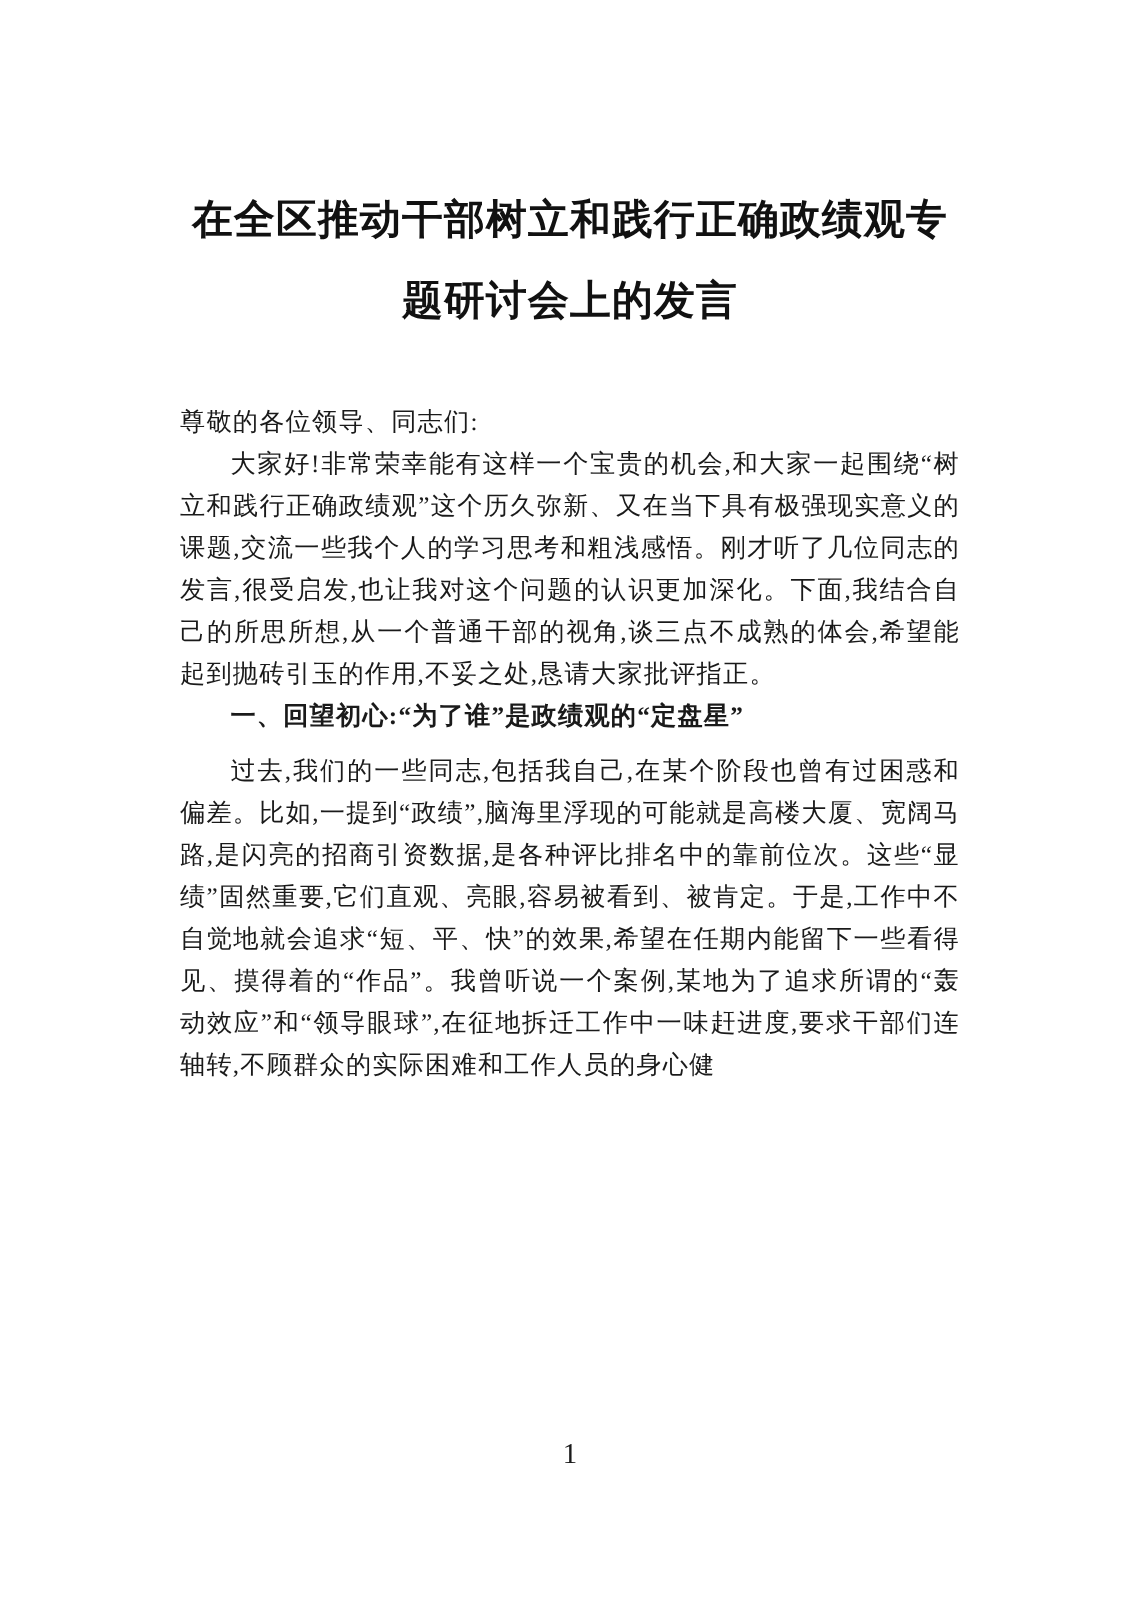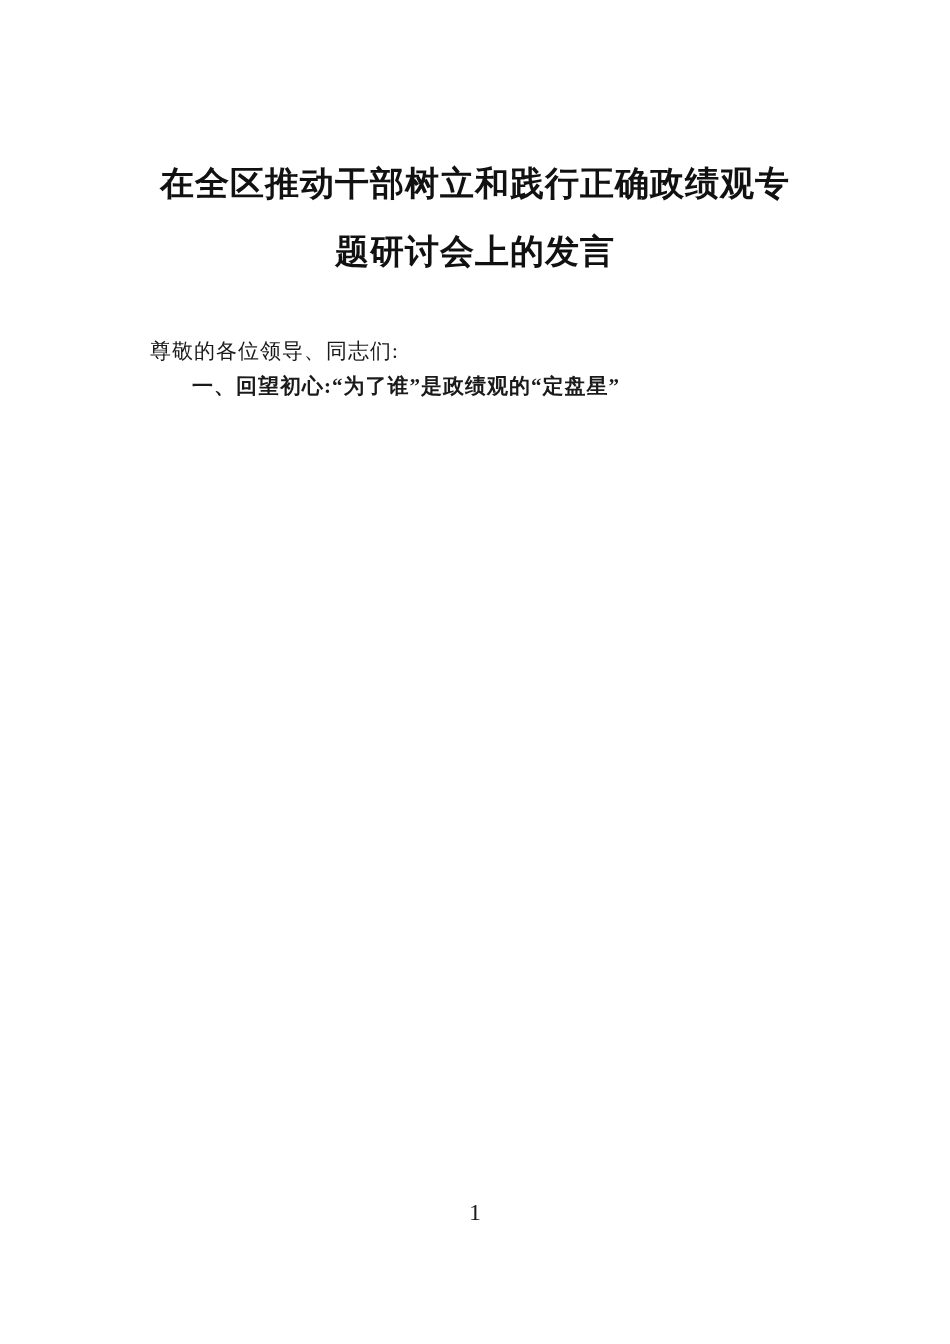--- a/index.html
+++ b/index.html
@@ -64,22 +64,24 @@
 <body>
 
 <div class="page">
 
   <h1 class="doc-title">在全区推动干部树立和践行正确政绩观专题研讨会上的发言</h1>
 
   <div class="body-text">
 
     <p class="salutation">尊敬的各位领导、同志们:</p>
 
+    <p class="para">大家好!非常荣幸能有这样一个宝贵的机会,和大家一起围绕“树立和践行正确政绩观”这个历久弥新、又在当下具有极强现实意义的课题,交流一些我个人的学习思考和粗浅感悟。刚才听了几位同志的发言,很受启发,也让我对这个问题的认识更加深化。下面,我结合自己的所思所想,从一个普通干部的视角,谈三点不成熟的体会,希望能起到抛砖引玉的作用,不妥之处,恳请大家批评指正。</p>
 
     <p class="para section-heading">一、回望初心:“为了谁”是政绩观的“定盘星”</p>
 
 
+    <p class="para para-spaced">过去,我们的一些同志,包括我自己,在某个阶段也曾有过困惑和偏差。比如,一提到“政绩”,脑海里浮现的可能就是高楼大厦、宽阔马路,是闪亮的招商引资数据,是各种评比排名中的靠前位次。这些“显绩”固然重要,它们直观、亮眼,容易被看到、被肯定。于是,工作中不自觉地就会追求“短、平、快”的效果,希望在任期内能留下一些看得见、摸得着的“作品”。我曾听说一个案例,某地为了追求所谓的“轰动效应”和“领导眼球”,在征地拆迁工作中一味赶进度,要求干部们连轴转,不顾群众的实际困难和工作人员的身心健</p>
 
   </div>
 
   <div class="page-number">1</div>
 
 </div>
 
 </body></html>

